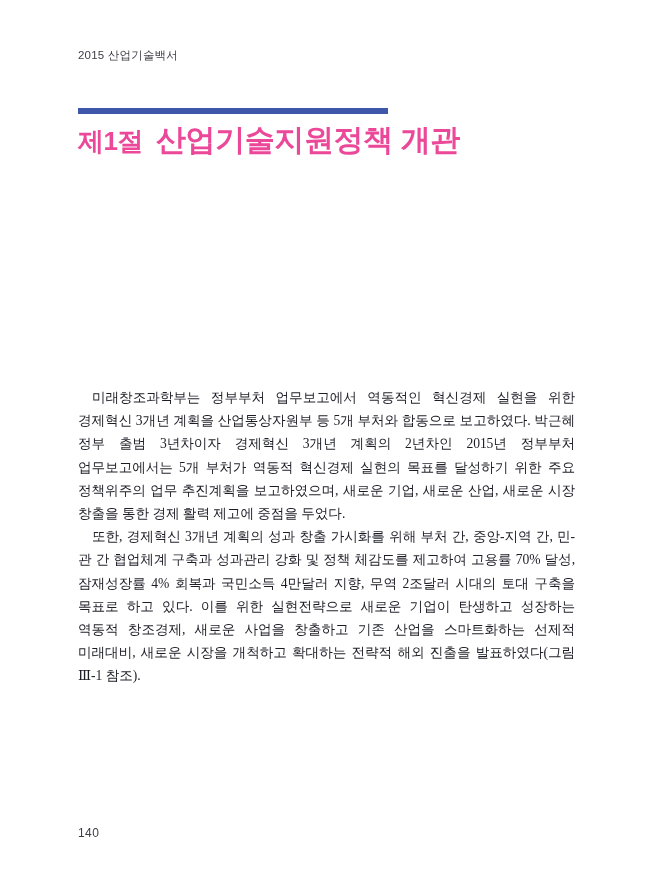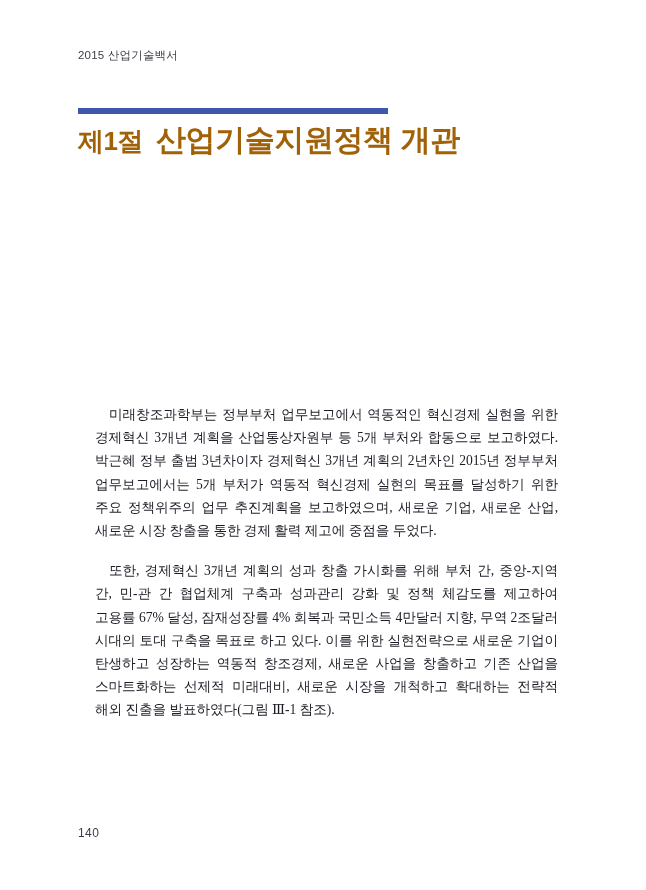--- a/index.html
+++ b/index.html
@@ -45,21 +45,21 @@
   .title-rule {
     width: 310px;
     height: 6px;
     background: #3e57ab;
     margin: 0 0 8px 0;
   }
   .section-title {
     font-family: "Liberation Sans", "DejaVu Sans", sans-serif;
     font-size: 30px;
     font-weight: 700;
-    color: #a16207;
+    color: #ec4899;
     letter-spacing: -0.4px;
     white-space: nowrap;
     line-height: 1.18;
   }
   .section-title .title-num {
     font-size: 26px;
     letter-spacing: -0.5px;
   }
   .section-title .title-gap {
     display: inline-block;
@@ -80,21 +80,21 @@
   }
 
   
   .body-copy {
     position: absolute;
     left: 78px;
     top: 386px;
     width: 497px;
   }
   .para {
-    margin: 17px;
+    margin: 0;
     font-size: 13.6px;
     line-height: 23.2px;
     color: #1c1c26;
     text-align: justify;
     text-justify: inter-character;
     text-indent: 14px;
     word-break: keep-all;
     letter-spacing: -0.05px;
   }
 
@@ -120,18 +120,18 @@
   <div class="title-block">
     <div class="title-rule" style="background: rgb(62, 87, 171);"></div>
     <div class="section-title">
       <span class="title-num">제1절</span><span class="title-gap"></span><span>산업기술지원정책 개관</span>
     </div>
   </div>
 
 
   <div class="body-copy">
     <p class="para">미래창조과학부는 정부부처 업무보고에서 역동적인 혁신경제 실현을 위한 경제혁신 3개년 계획을 산업통상자원부 등 5개 부처와 합동으로 보고하였다. 박근혜 정부 출범 3년차이자 경제혁신 3개년 계획의 2년차인 2015년 정부부처 업무보고에서는 5개 부처가 역동적 혁신경제 실현의 목표를 달성하기 위한 주요 정책위주의 업무 추진계획을 보고하였으며, 새로운 기업, 새로운 산업, 새로운 시장 창출을 통한 경제 활력 제고에 중점을 두었다.</p>
-    <p class="para">또한, 경제혁신 3개년 계획의 성과 창출 가시화를 위해 부처 간, 중앙-지역 간, 민-관 간 협업체계 구축과 성과관리 강화 및 정책 체감도를 제고하여 고용률 67% 달성, 잠재성장률 4% 회복과 국민소득 4만달러 지향, 무역 2조달러 시대의 토대 구축을 목표로 하고 있다. 이를 위한 실현전략으로 새로운 기업이 탄생하고 성장하는 역동적 창조경제, 새로운 사업을 창출하고 기존 산업을 스마트화하는 선제적 미래대비, 새로운 시장을 개척하고 확대하는 전략적 해외 진출을 발표하였다(그림 Ⅲ-1 참조).</p>
+    <p class="para">또한, 경제혁신 3개년 계획의 성과 창출 가시화를 위해 부처 간, 중앙-지역 간, 민-관 간 협업체계 구축과 성과관리 강화 및 정책 체감도를 제고하여 고용률 70% 달성, 잠재성장률 4% 회복과 국민소득 4만달러 지향, 무역 2조달러 시대의 토대 구축을 목표로 하고 있다. 이를 위한 실현전략으로 새로운 기업이 탄생하고 성장하는 역동적 창조경제, 새로운 사업을 창출하고 기존 산업을 스마트화하는 선제적 미래대비, 새로운 시장을 개척하고 확대하는 전략적 해외 진출을 발표하였다(그림 Ⅲ-1 참조).</p>
   </div>
 
   <div class="folio">140</div>
 
 </div>
 
 </body></html>

